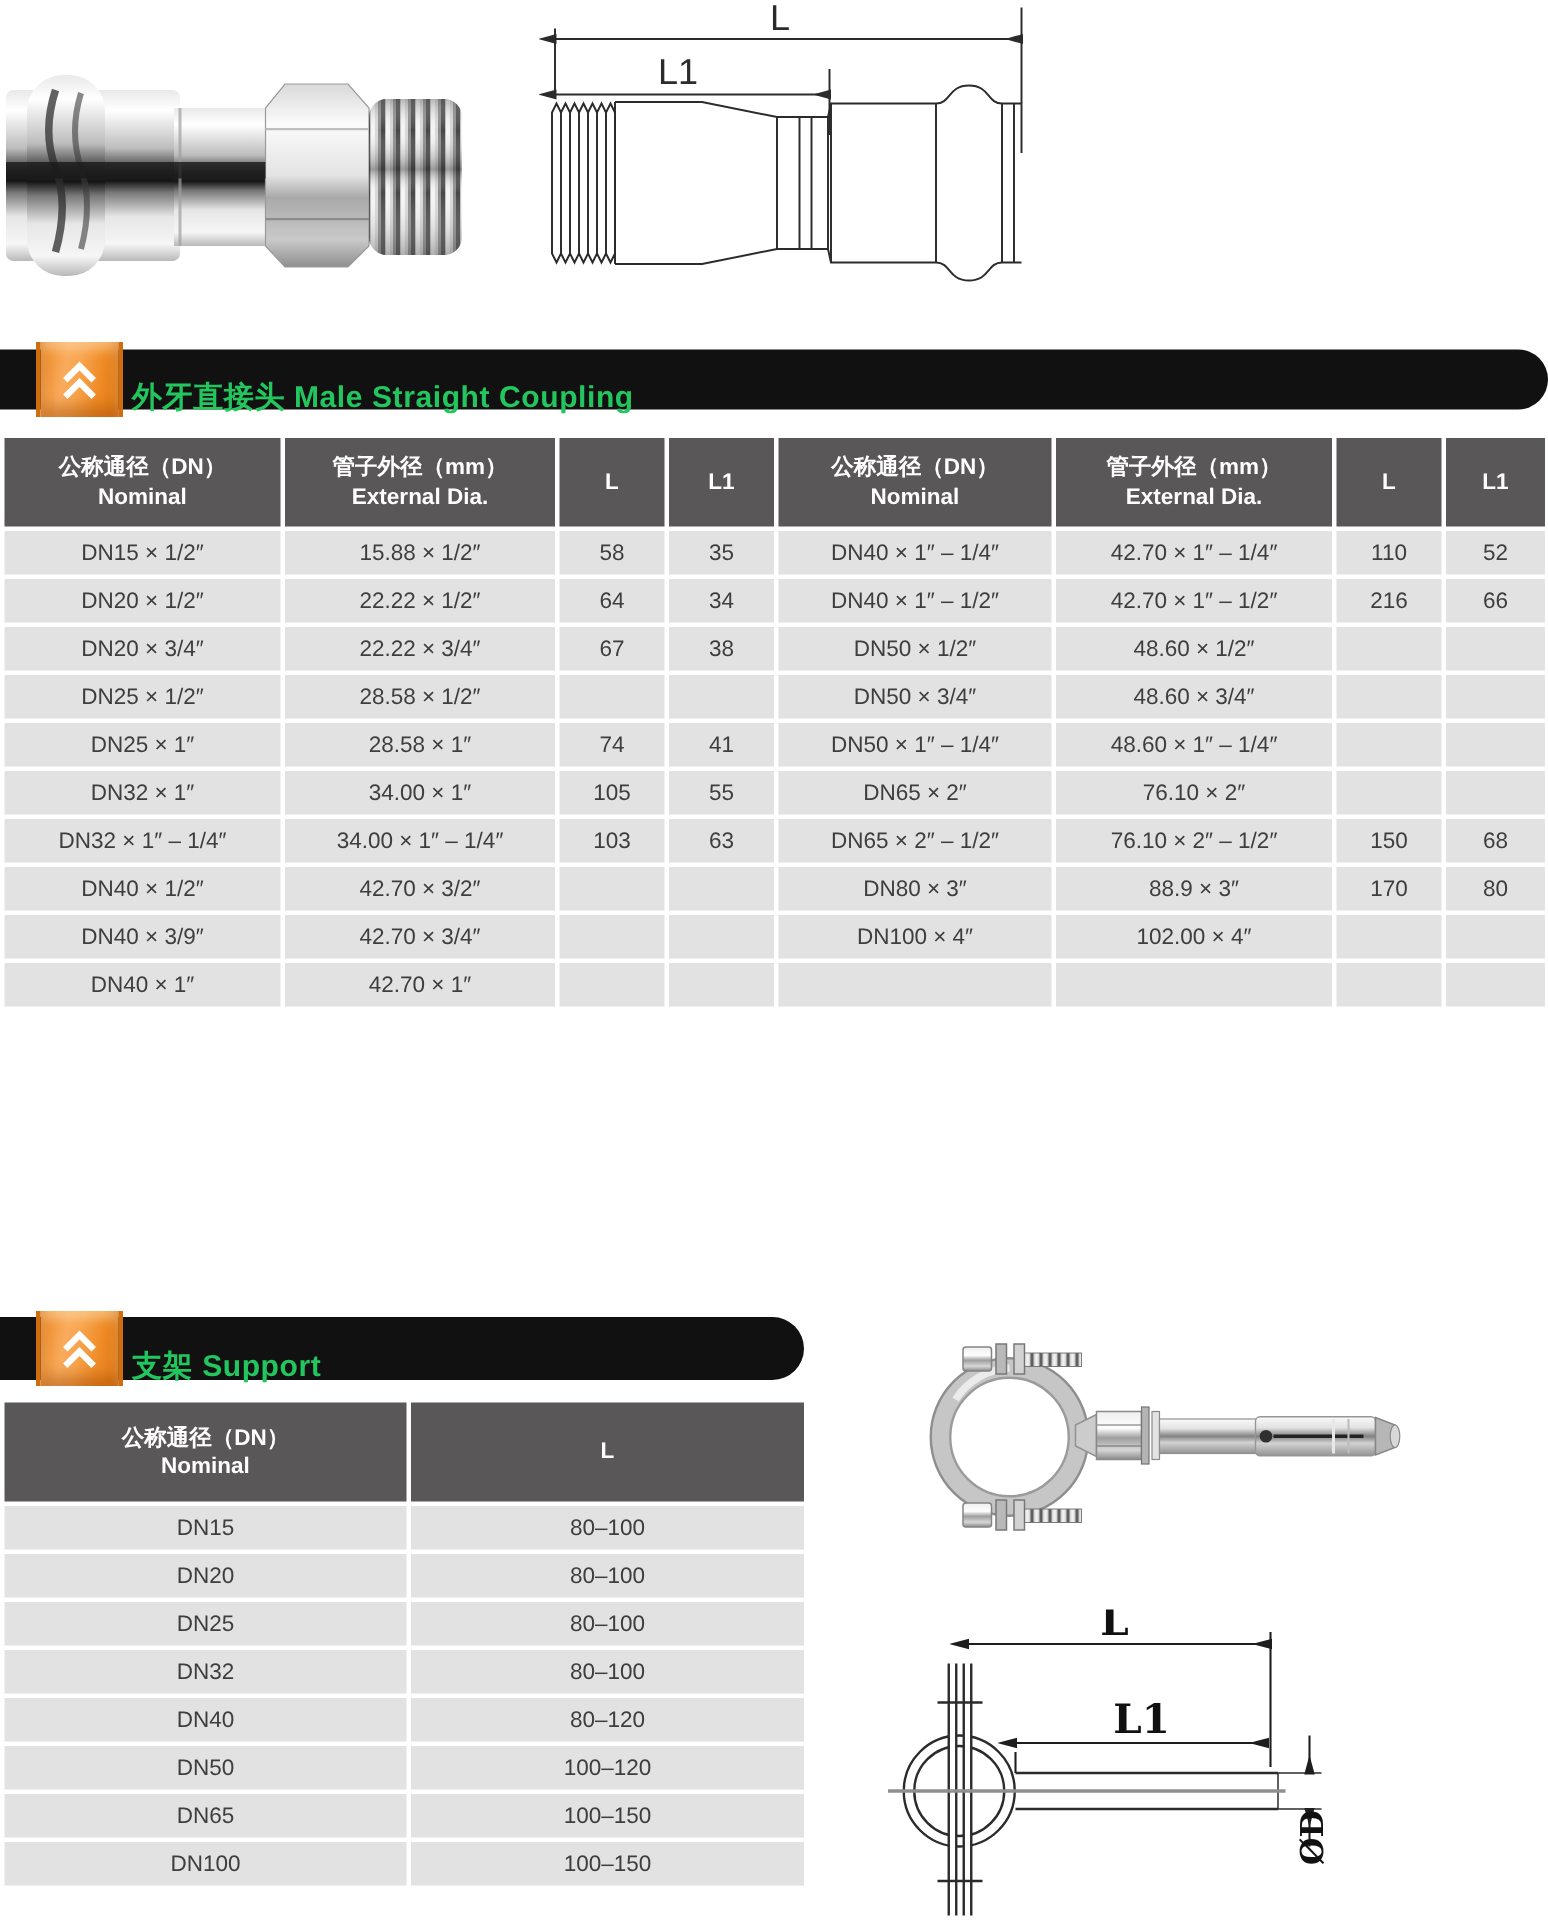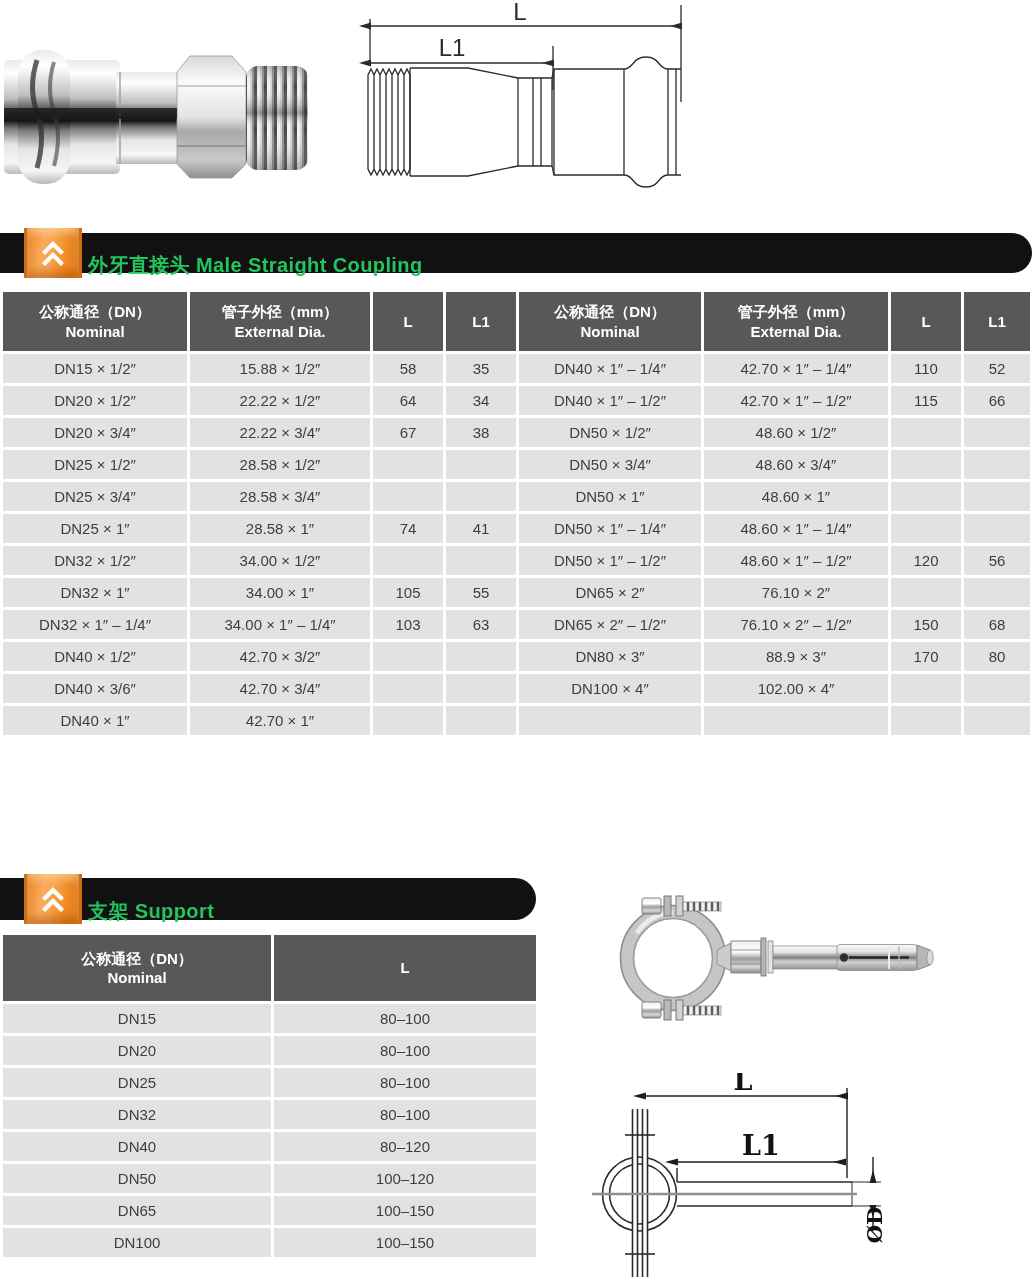--- a/index.html
+++ b/index.html
@@ -173,21 +173,21 @@
           <td>110</td>
           <td>52</td>
         </tr>
         <tr>
           <td>DN20 × 1/2″</td>
           <td>22.22 × 1/2″</td>
           <td>64</td>
           <td>34</td>
           <td>DN40 × 1″ – 1/2″</td>
           <td>42.70 × 1″ – 1/2″</td>
-          <td>115</td>
+          <td>216</td>
           <td>66</td>
         </tr>
         <tr>
           <td>DN20 × 3/4″</td>
           <td>22.22 × 3/4″</td>
           <td>67</td>
           <td>38</td>
           <td>DN50 × 1/2″</td>
           <td>48.60 × 1/2″</td>
           <td></td>
@@ -197,48 +197,28 @@
           <td>DN25 × 1/2″</td>
           <td>28.58 × 1/2″</td>
           <td></td>
           <td></td>
           <td>DN50 × 3/4″</td>
           <td>48.60 × 3/4″</td>
           <td></td>
           <td></td>
         </tr>
         <tr>
-          <td>DN25 × 3/4″</td>
-          <td>28.58 × 3/4″</td>
-          <td></td>
-          <td></td>
-          <td>DN50 × 1″</td>
-          <td>48.60 × 1″</td>
-          <td></td>
-          <td></td>
-        </tr>
-        <tr>
           <td>DN25 × 1″</td>
           <td>28.58 × 1″</td>
           <td>74</td>
           <td>41</td>
           <td>DN50 × 1″ – 1/4″</td>
           <td>48.60 × 1″ – 1/4″</td>
           <td></td>
           <td></td>
-        </tr>
-        <tr>
-          <td>DN32 × 1/2″</td>
-          <td>34.00 × 1/2″</td>
-          <td></td>
-          <td></td>
-          <td>DN50 × 1″ – 1/2″</td>
-          <td>48.60 × 1″ – 1/2″</td>
-          <td>120</td>
-          <td>56</td>
         </tr>
         <tr>
           <td>DN32 × 1″</td>
           <td>34.00 × 1″</td>
           <td>105</td>
           <td>55</td>
           <td>DN65 × 2″</td>
           <td>76.10 × 2″</td>
           <td></td>
           <td></td>
@@ -257,21 +237,21 @@
           <td>DN40 × 1/2″</td>
           <td>42.70 × 3/2″</td>
           <td></td>
           <td></td>
           <td>DN80 × 3″</td>
           <td>88.9 × 3″</td>
           <td>170</td>
           <td>80</td>
         </tr>
         <tr>
-          <td>DN40 × 3/6″</td>
+          <td>DN40 × 3/9″</td>
           <td>42.70 × 3/4″</td>
           <td></td>
           <td></td>
           <td>DN100 × 4″</td>
           <td>102.00 × 4″</td>
           <td></td>
           <td></td>
         </tr>
         <tr>
           <td>DN40 × 1″</td>

